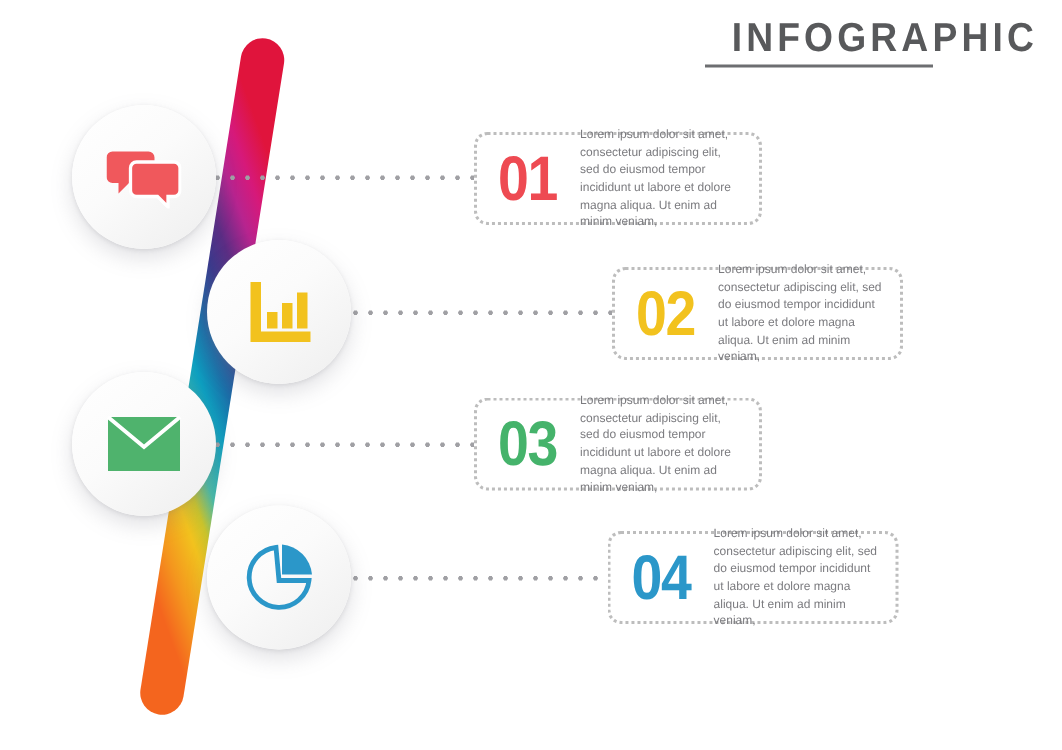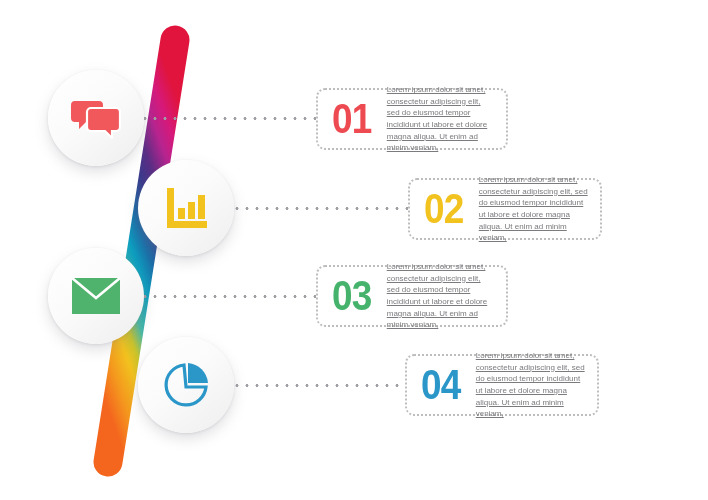--- a/index.html
+++ b/index.html
@@ -108,21 +108,20 @@
     white-space: nowrap;
   }
   .box-body {
     font-size: 8px;
     line-height: 1.45;
     color: #7b7b7f;
     flex: 1 1 auto;
   }
   .box-body p {
     margin: 0;
-    text-decoration: underline;
   }
 </style>
 </head>
 <body>
 
 <div id="canvas">
 
   <svg class="ribbon-svg" viewBox="0 0 708 500" xmlns="http://www.w3.org/2000/svg">
     <defs>
       <linearGradient id="gradRibbon" x1="0.72" y1="0" x2="0.28" y2="1">
@@ -207,14 +206,18 @@
     </div>
   </div>
 
   <div class="info-box" style="left:405px; top:354px; width:194px; height:62px;">
     <span class="box-number" style="color:#2b97c9;">04</span>
     <div class="box-body">
       <p>Lorem ipsum dolor sit amet, consectetur adipiscing elit, sed do eiusmod tempor incididunt ut labore et dolore magna aliqua. Ut enim ad minim veniam,</p>
     </div>
   </div>
 
+  <div class="title-wrap">
+    <div class="title-text">INFOGRAPHIC</div>
+    <div class="title-rule"></div>
+  </div>
 
 </div>
 
 </body></html>

